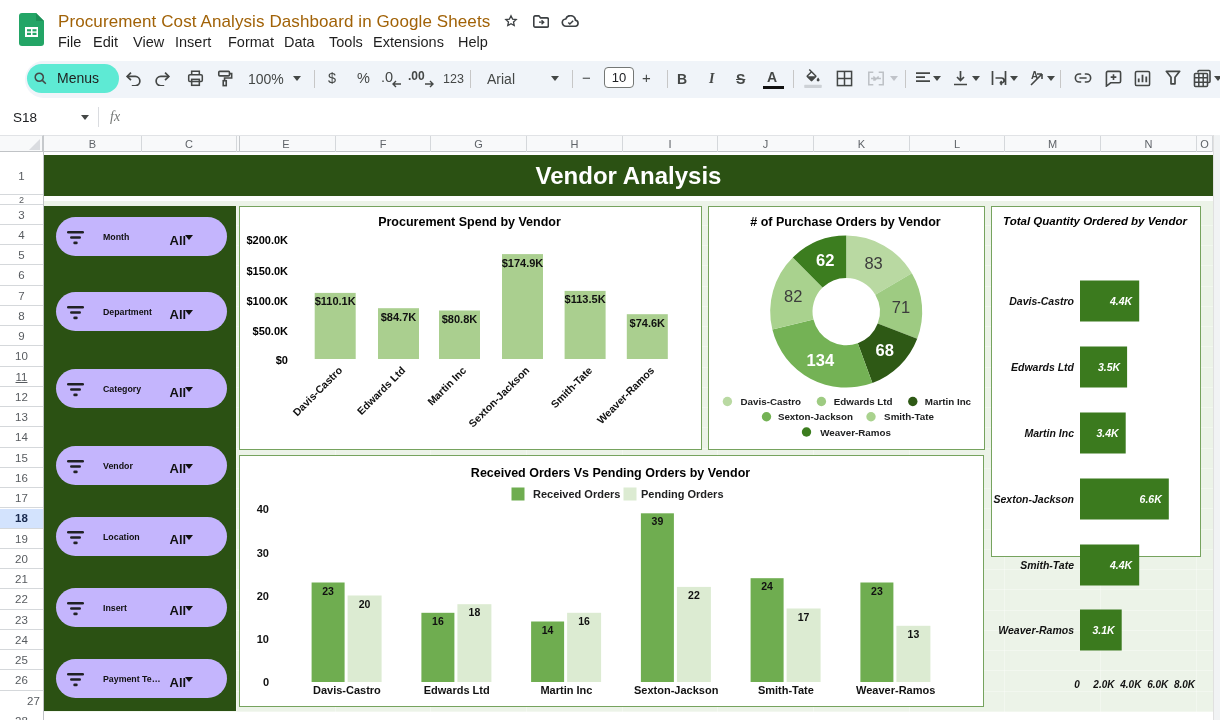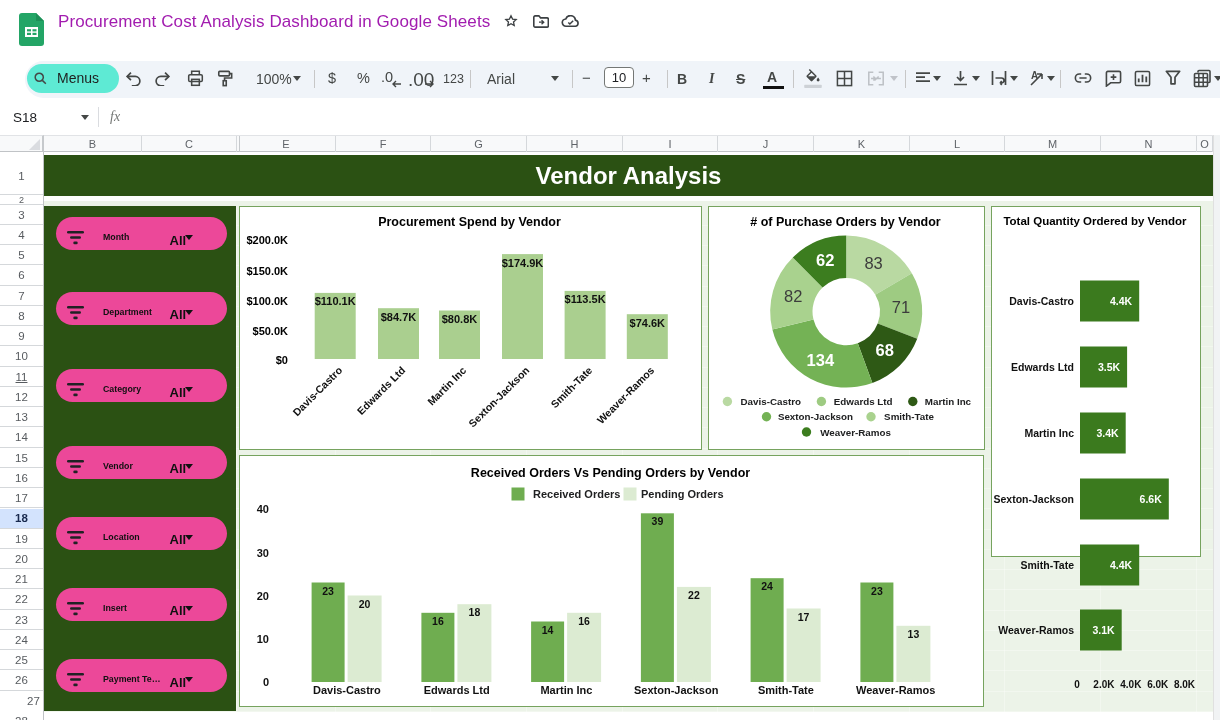--- a/index.html
+++ b/index.html
@@ -4,21 +4,21 @@
 <style>
 * { margin:0; padding:0; box-sizing:border-box; }
 html,body { width:1220px; height:720px; overflow:hidden; background:#fff;
   font-family:"Liberation Sans", sans-serif; }
 #app { position:absolute; top:0; left:0; width:1220px; height:720px; }
 .abs { position:absolute; }
 .ic { position:absolute; color:#444746; }
 svg { display:block; }
 
 
-#title { left:58px; top:12px; font-size:17px; color:#a21caf; letter-spacing:0.1px; }
+#title { left:58px; top:12px; font-size:17px; color:#a16207; letter-spacing:0.1px; }
 #menubar { left:0; top:34px; font-size:14.5px; color:#1f1f1f; width:600px; height:18px;}
 #menubar span { position:absolute; top:0; }
 
 
 #toolbar { left:25px; top:60.5px; width:1195px; height:37.5px; background:#f0f4f9;
   border-radius:19px 0 0 19px; }
 #menuspill { left:27px; top:63.5px; width:92px; height:29px; background:#5eead4; border-radius:14.5px; }
 #menuspill span { position:absolute; left:30px; top:6.5px; font-size:14px; color:#1f1f1f; }
 .tsep { position:absolute; top:70px; width:1px; height:18px; background:#c7c7c7; }
 .ttext { position:absolute; color:#444746; font-size:13.5px; font-weight:bold; }
@@ -33,21 +33,21 @@
 .ch { position:absolute; top:0; height:17px; border-right:1px solid #d5d8db; color:#5f6368; font-size:11px; text-align:center; line-height:17px; }
 #rowheads { left:0; top:152px; width:44px; height:568px; background:#fff; border-right:1px solid #c0c3c6; }
 .rh { position:absolute; left:0; width:43px; border-bottom:1px solid #d5d8db; color:#575b5f; font-size:11.5px; text-align:center; }
 
 
 #grid { left:44px; top:152px; width:1169px; height:568px; background:#fff; }
 #banner { left:0; top:3px; width:1169px; height:41px; background:#2b5113; color:#fff;
   font-size:24px; font-weight:bold; text-align:center; line-height:41px; }
 #row2 { left:0; top:44px; width:1169px; height:4.5px; background:#fdfefd; }
 #sidebar { left:0; top:53.5px; width:192px; height:505px; background:#2b5113; }
-.slicer { position:absolute; left:12px; width:171px; height:33px; background:#ec4899; border-radius:19.5px; }
+.slicer { position:absolute; left:12px; width:171px; height:39px; background:#c4b5fd; border-radius:19.5px; }
 .slicer .lab { position:absolute; left:47px; top:15px; font-size:8.8px; font-weight:bold; color:#111; width:66px; white-space:nowrap; overflow:hidden;}
 .slicer .all { position:absolute; left:113.5px; top:15.5px; font-size:13px; font-weight:bold; color:#111; }
 .slicer svg.fi { position:absolute; left:11px; top:13px; }
 .slicer .arr { position:absolute; left:128.5px; top:18px; width:0; height:0;
   border-left:4.6px solid transparent; border-right:4.6px solid transparent; border-top:5.8px solid #111; }
 .chart { position:absolute; background:#fff; border:1.3px solid #76a35e; }
 .chart svg { position:absolute; left:0; top:0; }
 
 #scroll { left:1213px; top:135px; width:7px; height:585px; background:#f1f3f4; border-left:1px solid #e0e0e0;}
 </style>
@@ -58,20 +58,31 @@
   <svg class="abs" style="left:19px;top:13px" width="25" height="33" viewBox="0 0 25 33">
     <path d="M3 0 h14 l8 8 v22 a3 3 0 0 1 -3 3 h-19 a3 3 0 0 1 -3 -3 v-27 a3 3 0 0 1 3 -3 z" fill="#23a566"></path>
     <path d="M17 0 l8 8 h-8 z" fill="#1c8f57"></path>
     <rect x="6" y="14" width="13" height="10" fill="#fff"></rect>
     <rect x="8" y="16.2" width="4" height="2.2" fill="#23a566"></rect>
       <rect x="13.5" y="16.2" width="4" height="2.2" fill="#23a566"></rect>
     <rect x="8" y="19.8" width="4" height="2.2" fill="#23a566"></rect>
       <rect x="13.5" y="19.8" width="4" height="2.2" fill="#23a566"></rect>
   </svg>
   <div class="abs" id="title">Procurement Cost Analysis Dashboard in Google Sheets</div>
+  <div class="abs" id="menubar">
+      <span style="left:58px">File</span>
+      <span style="left:93px">Edit</span>
+      <span style="left:133px">View</span>
+      <span style="left:175px">Insert</span>
+      <span style="left:228px">Format</span>
+      <span style="left:284px">Data</span>
+      <span style="left:329px">Tools</span>
+      <span style="left:373px">Extensions</span>
+      <span style="left:458px">Help</span>
+    </div>
   <svg class="ic" style="left:504px;top:14px" width="14" height="14" viewBox="0 0 24 24" fill="none" stroke="#3c4043" stroke-width="2.2">
       <path d="M12 3 l2.7 5.8 6.2 .7 -4.6 4.2 1.25 6.2 -5.55 -3.1 -5.55 3.1 1.25 -6.2 -4.6 -4.2 6.2 -.7 z"></path>
     </svg>
   <svg class="ic" style="left:533px;top:15px" width="16" height="13" viewBox="0 0 24 19" fill="none" stroke="#3c4043" stroke-width="2.4">
       <path d="M1.2 3 a2 2 0 0 1 2-2 h5.6 l2.5 3 H21 a2 2 0 0 1 2 2 v10 a2 2 0 0 1-2 2 H3.2 a2 2 0 0 1-2-2 z"></path>
       <path d="M9 10.5 h6.5 M12.8 7.5 l3.3 3 -3.3 3" stroke-width="2"></path>
     </svg>
   <svg class="ic" style="left:561px;top:15px" width="19" height="13" viewBox="0 0 24 16" fill="none" stroke="#3c4043" stroke-width="2.1">
       <path d="M6.5 14 a4.6 4.6 0 0 1 -.5-9.2 a6.3 6.3 0 0 1 12.2 1.4 a4 4 0 0 1 .4 7.8 h-12.1 z"></path>
       <path d="M9.2 9.2 l2 2 4.2-4.2" stroke-width="1.9"></path>
@@ -99,30 +110,30 @@
       <path d="M5.5 5.5 V1.5 h9 v4"></path>
       <rect x="2" y="5.5" width="16" height="8" rx="1.5"></rect>
       <rect x="5.5" y="11" width="9" height="7"></rect>
     </svg>
 
   <svg class="ic" style="left:217px;top:70px" width="16" height="17" viewBox="0 0 18 19" fill="none" stroke="#444746" stroke-width="1.8">
       <rect x="2" y="1.5" width="12" height="5" rx="1"></rect>
       <path d="M14 4 h2.5 v5 H8.5 v3"></path>
       <rect x="7" y="12" width="3.4" height="5.5"></rect>
     </svg>
-  <div class="ttext" style="left:248px;top:71px;font-weight:normal;font-size:14px;margin-left:8px;">100%</div>
+  <div class="ttext" style="left:248px;top:71px;font-weight:normal;font-size:14px;">100%</div>
   <div class="abs" style="left:293px;top:76px;width:0;height:0;border-left:4.5px solid transparent;border-right:4.5px solid transparent;border-top:5.5px solid #444746;"></div>
   <div class="tsep" style="left:314px"></div>
   <div class="ttext" style="left:328px;top:70px;font-weight:normal;font-size:14.5px;">$</div>
   <div class="ttext" style="left:357px;top:70px;font-weight:normal;font-size:14.5px;">%</div>
   <div class="ttext" style="left:381px;top:69px;font-weight:normal;font-size:14.5px;">.0</div>
   <svg class="ic" style="left:392px;top:80px" width="10" height="8" viewBox="0 0 10 8" fill="none" stroke="#444746" stroke-width="1.4">
       <path d="M9 4 H1 M4 1 L1 4 l3 3"></path>
     </svg>
-  <div class="ttext" style="left:408px;top:69px;font-weight:normal;font-size:19px;">.00</div>
+  <div class="ttext" style="left:408px;top:69px;font-weight:bold;font-size:12px;">.00</div>
   <svg class="ic" style="left:424px;top:80px" width="10" height="8" viewBox="0 0 10 8" fill="none" stroke="#444746" stroke-width="1.4">
       <path d="M1 4 H9 M6 1 l3 3 -3 3"></path>
     </svg>
   <div class="ttext" style="left:443px;top:72px;font-weight:normal;font-size:12.5px;">123</div>
   <div class="tsep" style="left:470px"></div>
   <div class="ttext" style="left:487px;top:71px;font-weight:normal;font-size:14px;">Arial</div>
   <div class="abs" style="left:551px;top:76px;width:0;height:0;border-left:4.5px solid transparent;border-right:4.5px solid transparent;border-top:5.5px solid #444746;"></div>
   <div class="tsep" style="left:572px"></div>
   <div class="ttext" style="left:582px;top:69px;font-weight:normal;font-size:15px;">−</div>
   <div class="abs" style="left:604px;top:67px;width:30px;height:21px;border:1px solid #747775;border-radius:4px;background:#fff;text-align:center;line-height:20px;font-size:13px;color:#202124;">10</div>
@@ -438,21 +449,21 @@
         <circle cx="57.5" cy="209.8" r="4.7" fill="#74b255"></circle>
             <text x="68.9" y="213.3">Sexton-Jackson</text>
         <circle cx="162" cy="209.8" r="4.7" fill="#a9d28e"></circle>
             <text x="175.1" y="213.3">Smith-Tate</text>
         <circle cx="97.5" cy="225" r="4.7" fill="#3c7d1f"></circle>
             <text x="111.3" y="228.5">Weaver-Ramos</text>
       </g>
     </svg>
     </div>
 
-    <div class="chart" style="left:947px;top:54px;width:210px;height:351px;">
+    <div class="chart" style="left:947px;top:54px;width:210px;height:351px;font-style:italic;">
     <svg width="206" height="497" viewBox="0 0 206 497">
       <text x="103" y="18" text-anchor="middle" font-size="11.5" font-weight="bold" fill="#000">Total Quantity Ordered by Vendor</text>
       <g fill="#3b7a1e">
         <rect x="88" y="73.5" width="59.2" height="41"></rect>
         <rect x="88" y="139.5" width="47.1" height="41"></rect>
         <rect x="88" y="205.5" width="45.7" height="41"></rect>
         <rect x="88" y="271.5" width="88.8" height="41"></rect>
         <rect x="88" y="337.5" width="59.2" height="41"></rect>
         <rect x="88" y="402.5" width="41.7" height="41"></rect>
       </g>

